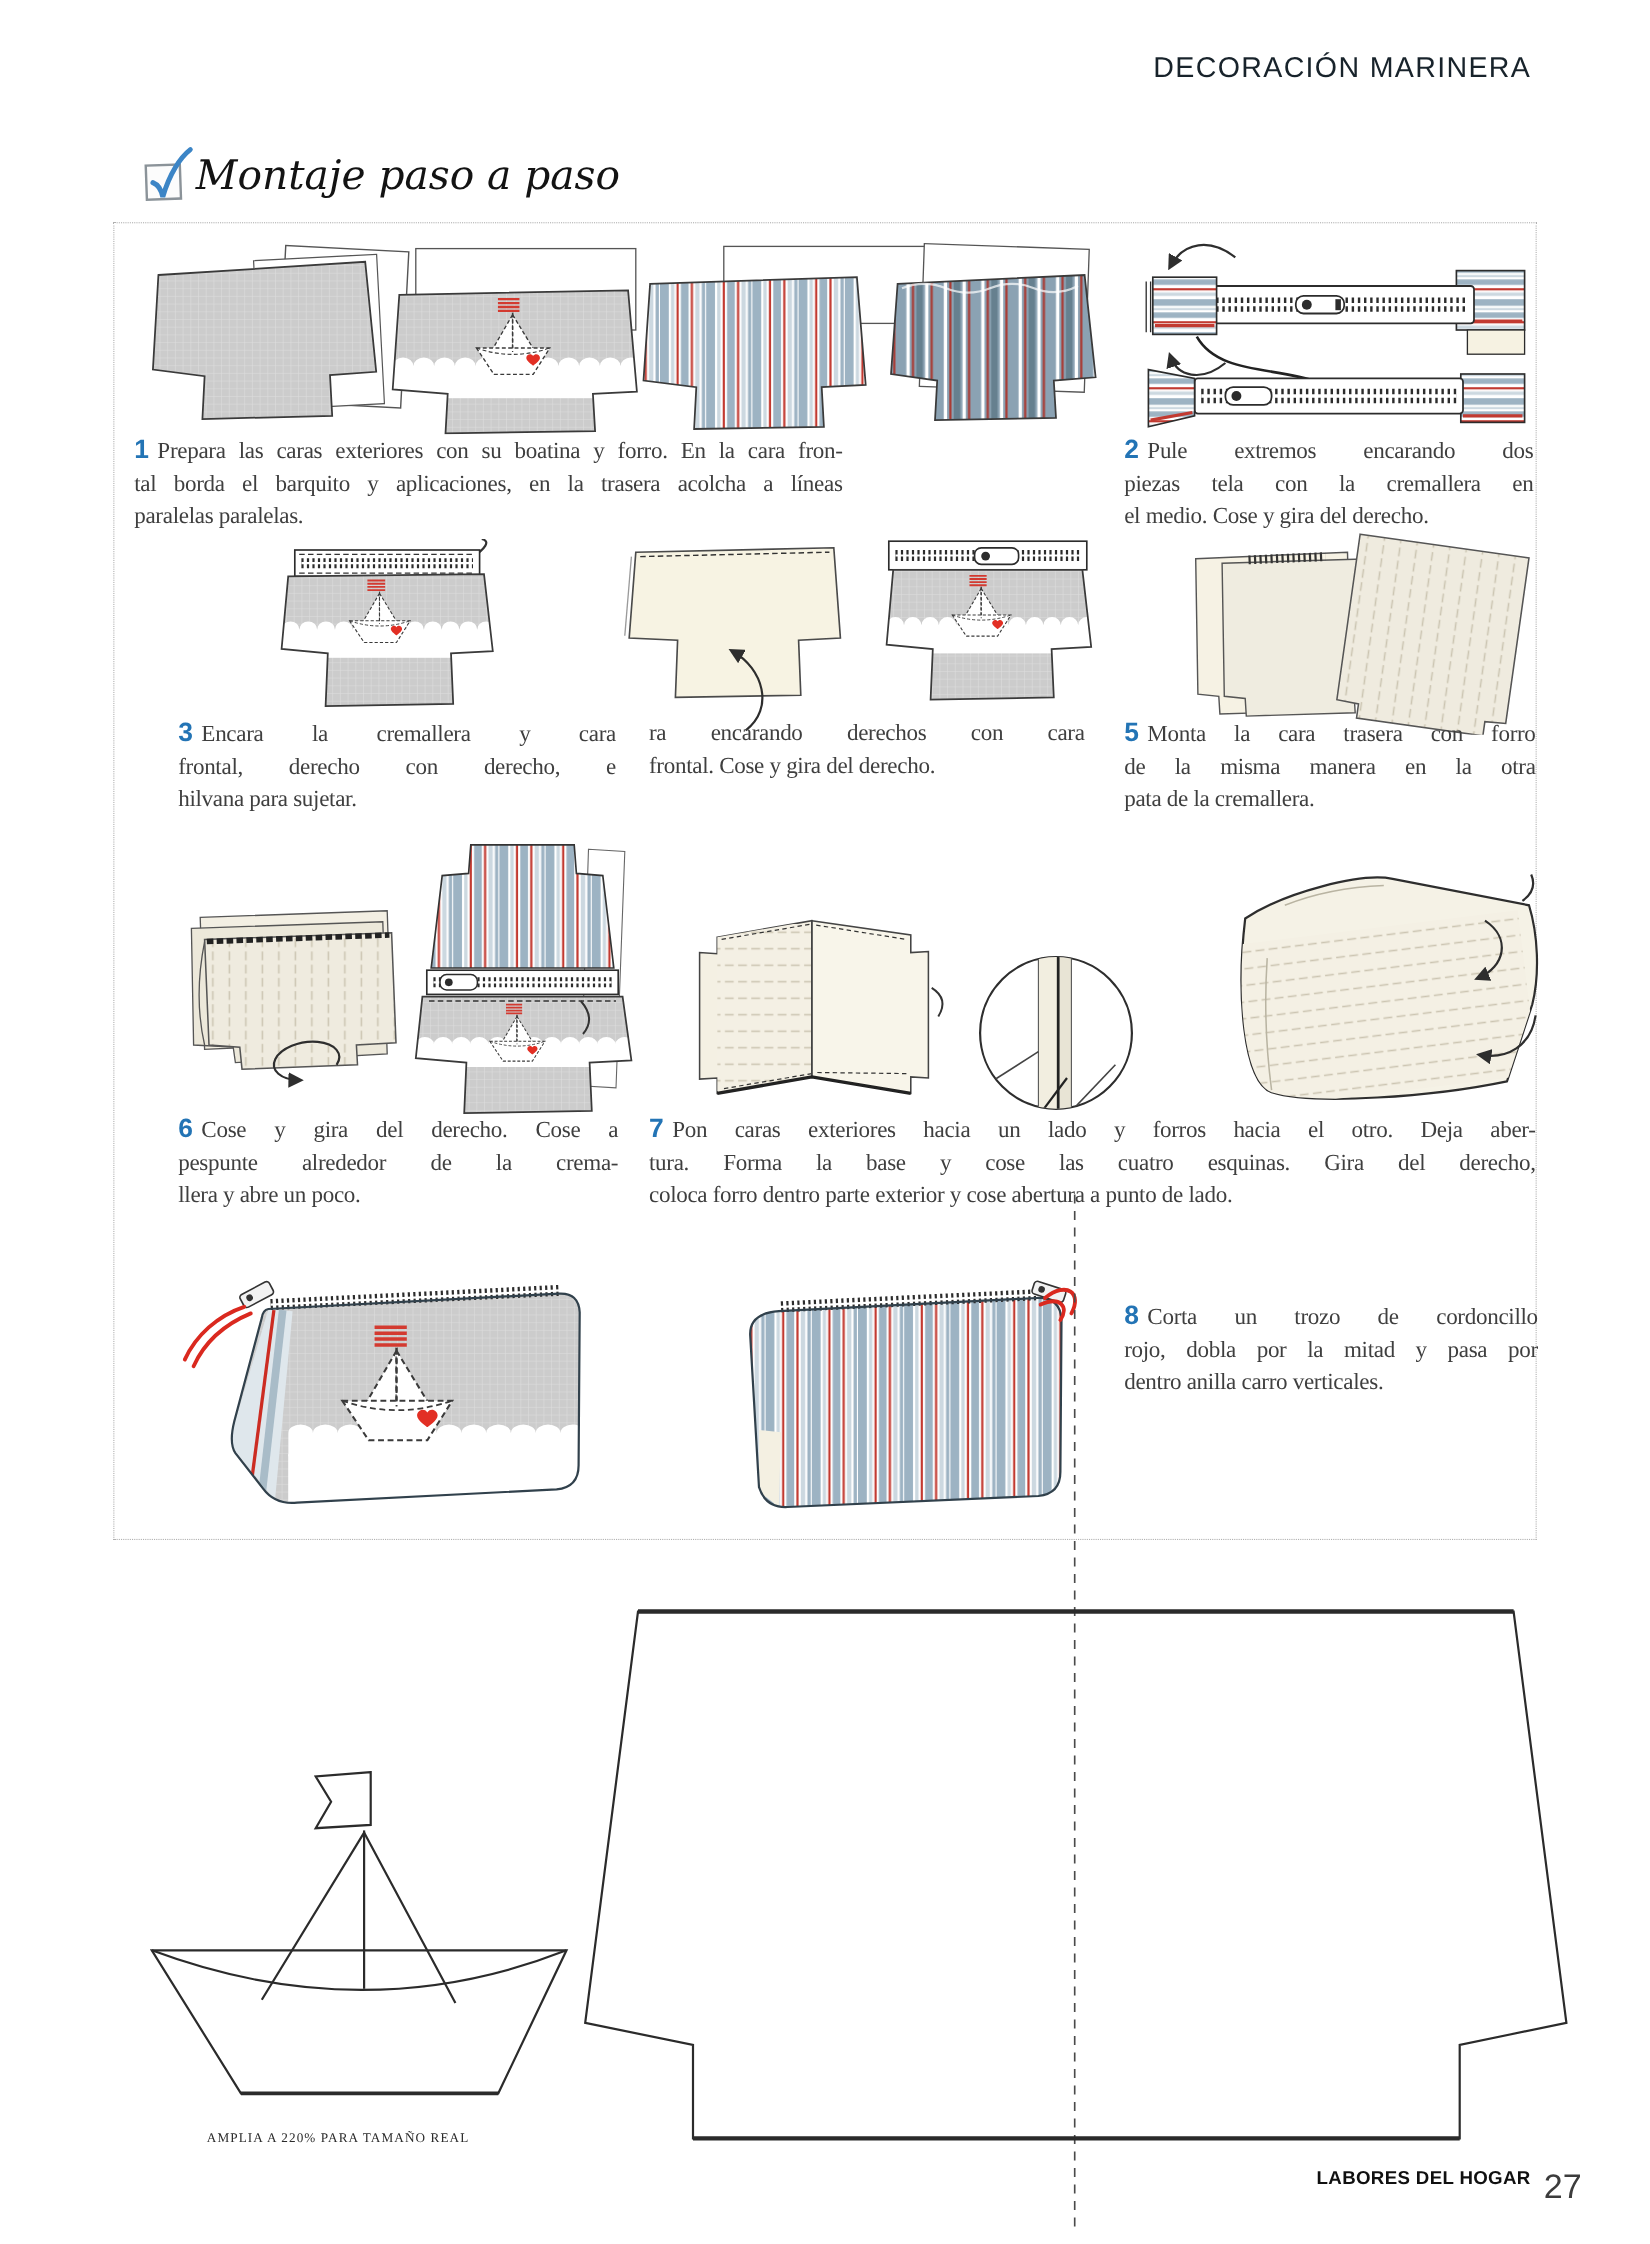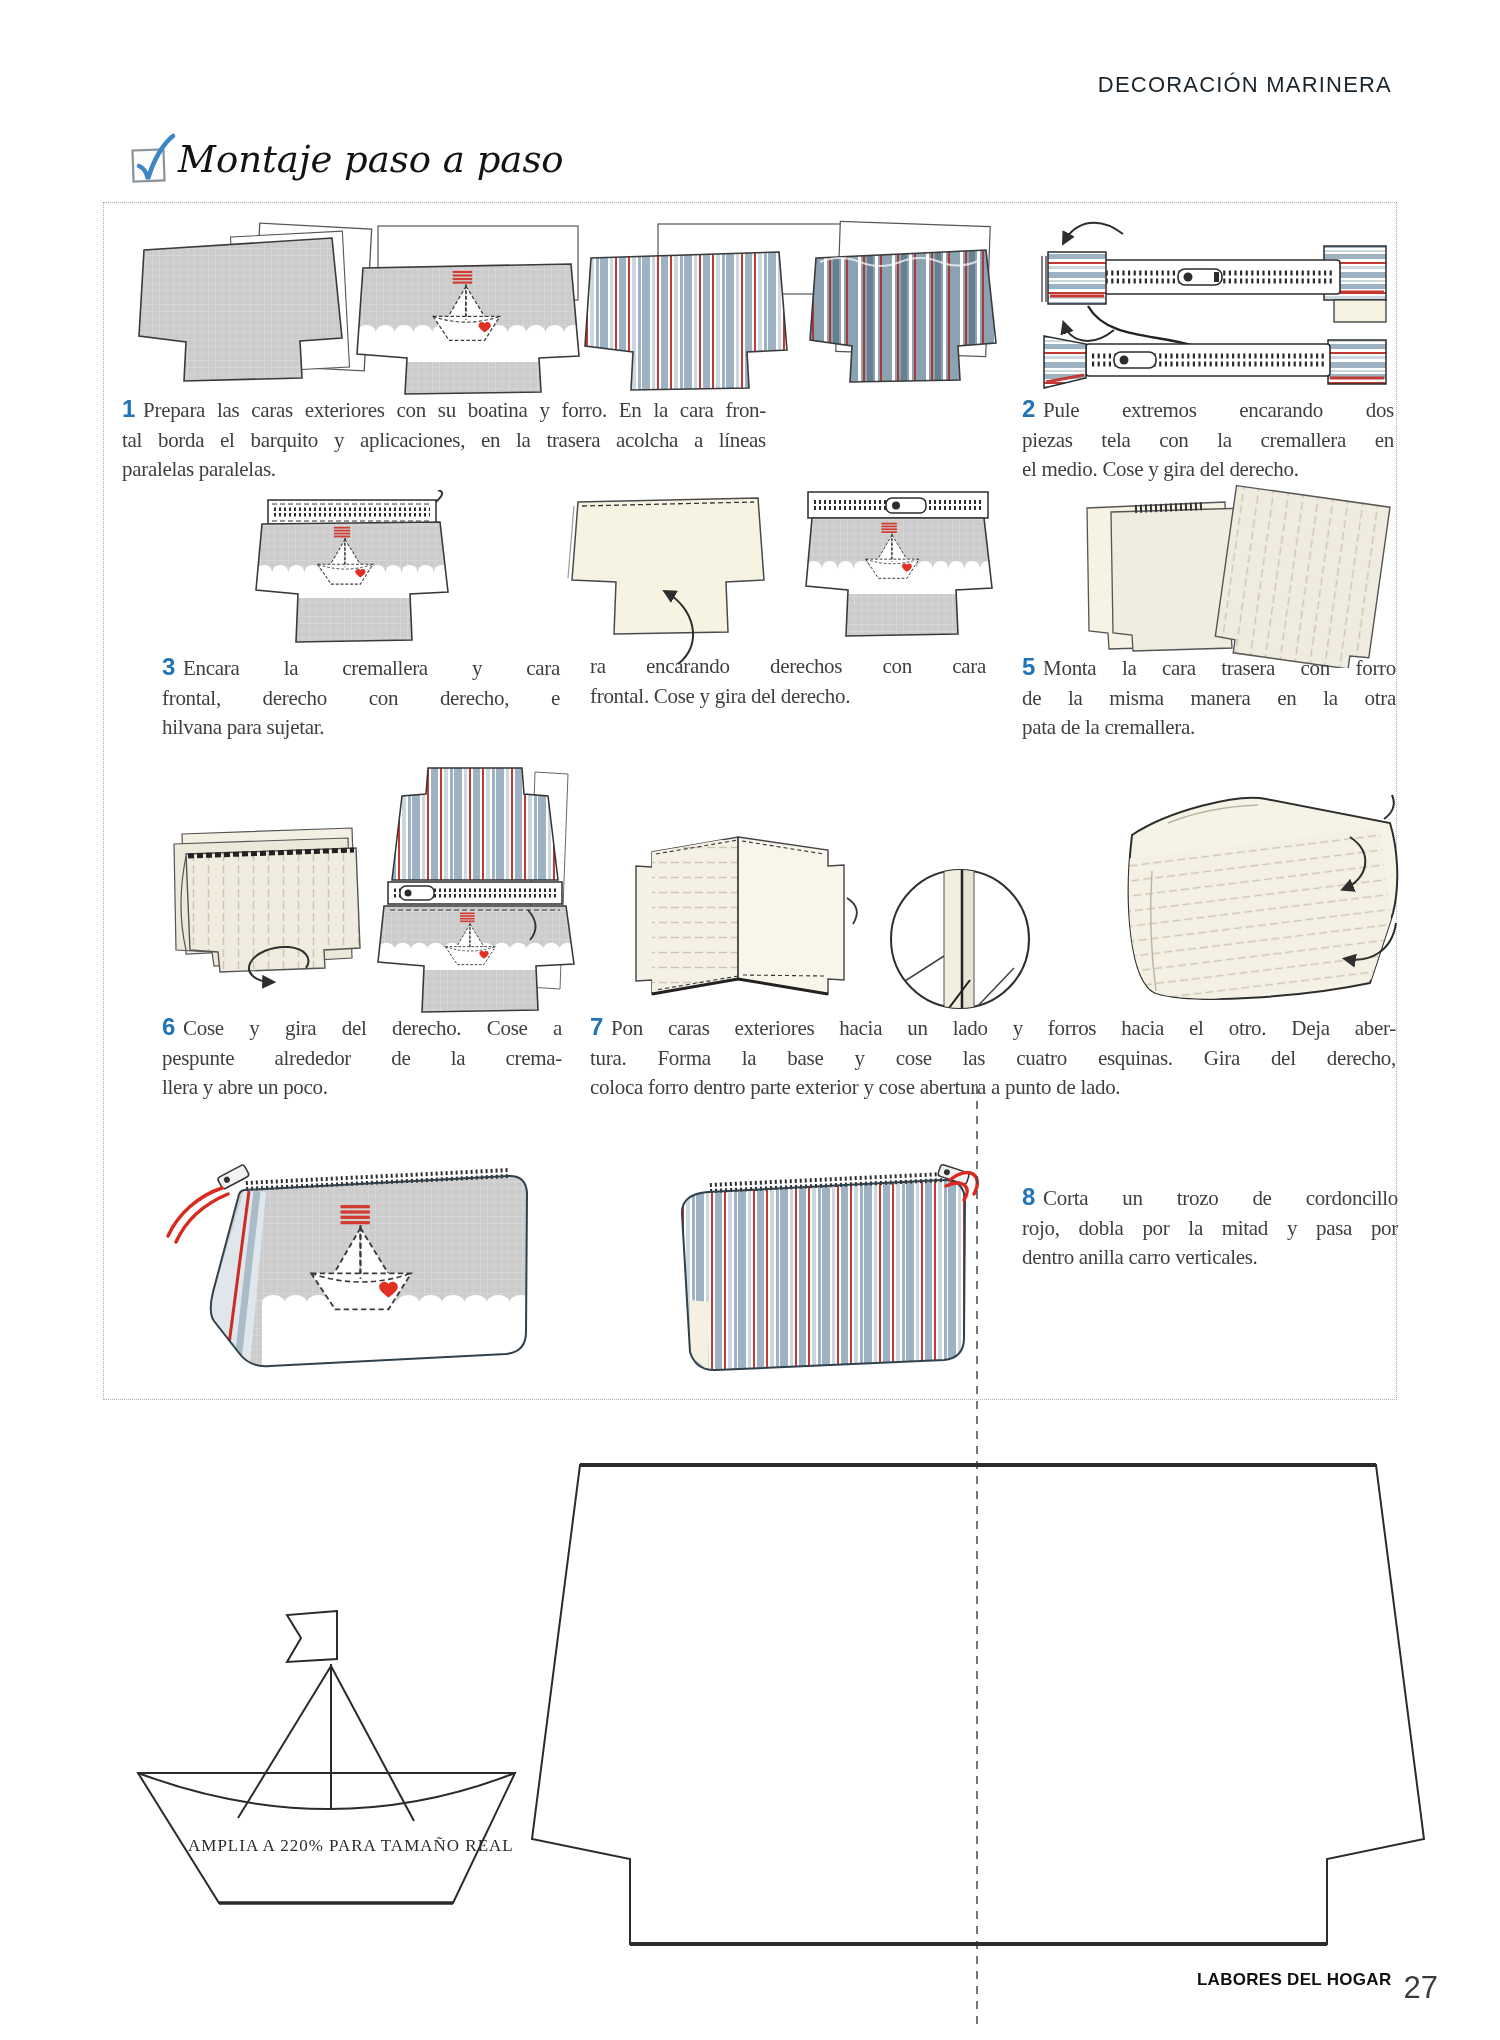--- a/index.html
+++ b/index.html
@@ -1,36 +1,36 @@
 <!DOCTYPE html>
 <html><head>
 <meta charset="utf-8">
 <style>
   html,body{margin:0;padding:0;background:#ffffff;}
   .page{position:relative;width:1500px;height:2040px;background:#fff;overflow:hidden;
         font-family:"Liberation Serif",serif;}
   
   .mag-header{position:absolute;top:46px;right:108px;font-family:"Liberation Sans",sans-serif;
-        font-size:22px;letter-spacing:1.2px;color:#18232b;margin-top:26px;}
+        font-size:26px;letter-spacing:1.2px;color:#18232b;}
   
   .check-svg{position:absolute;left:126px;top:130px;}
   .section-title-text{position:absolute;left:178px;top:138px;font-family:"DejaVu Serif",serif;
         font-style:italic;font-size:37px;color:#131313;}
   
   .panel{position:absolute;left:103px;top:202px;width:1292px;height:1196px;
         border:1.5px dotted #b0b0b0;background:#fff;}
   
   .step{position:absolute;color:#3f3f3f;font-size:21px;line-height:29.5px;letter-spacing:-0.3px;}
   .step .ln{text-align:justify;text-align-last:justify;}
   .step .ln:last-child{text-align-last:auto;}
   .step .num{font-family:"Liberation Sans",sans-serif;font-weight:bold;font-size:24px;
         color:#2374b5;padding-right:8px;}
   .illo{position:absolute;}
   
-  .pattern-caption{position:absolute;left:188px;top:1836px;font-size:17px;letter-spacing:1px;
+  .pattern-caption{position:absolute;left:188px;top:1936px;font-size:12px;letter-spacing:1px;
         color:#2b2b2b;}
   .mag-footer{position:absolute;top:1970px;right:62px;display:flex;align-items:flex-start;
         font-family:"Liberation Sans",sans-serif;}
   .mag-footer .mag-name{font-size:17px;font-weight:bold;letter-spacing:0.3px;color:#101010;}
   .mag-footer .page-num{font-size:31px;font-weight:normal;color:#3c3c3c;margin-left:12px;}
 </style>
 </head>
 <body>
 
 <div class="page">

